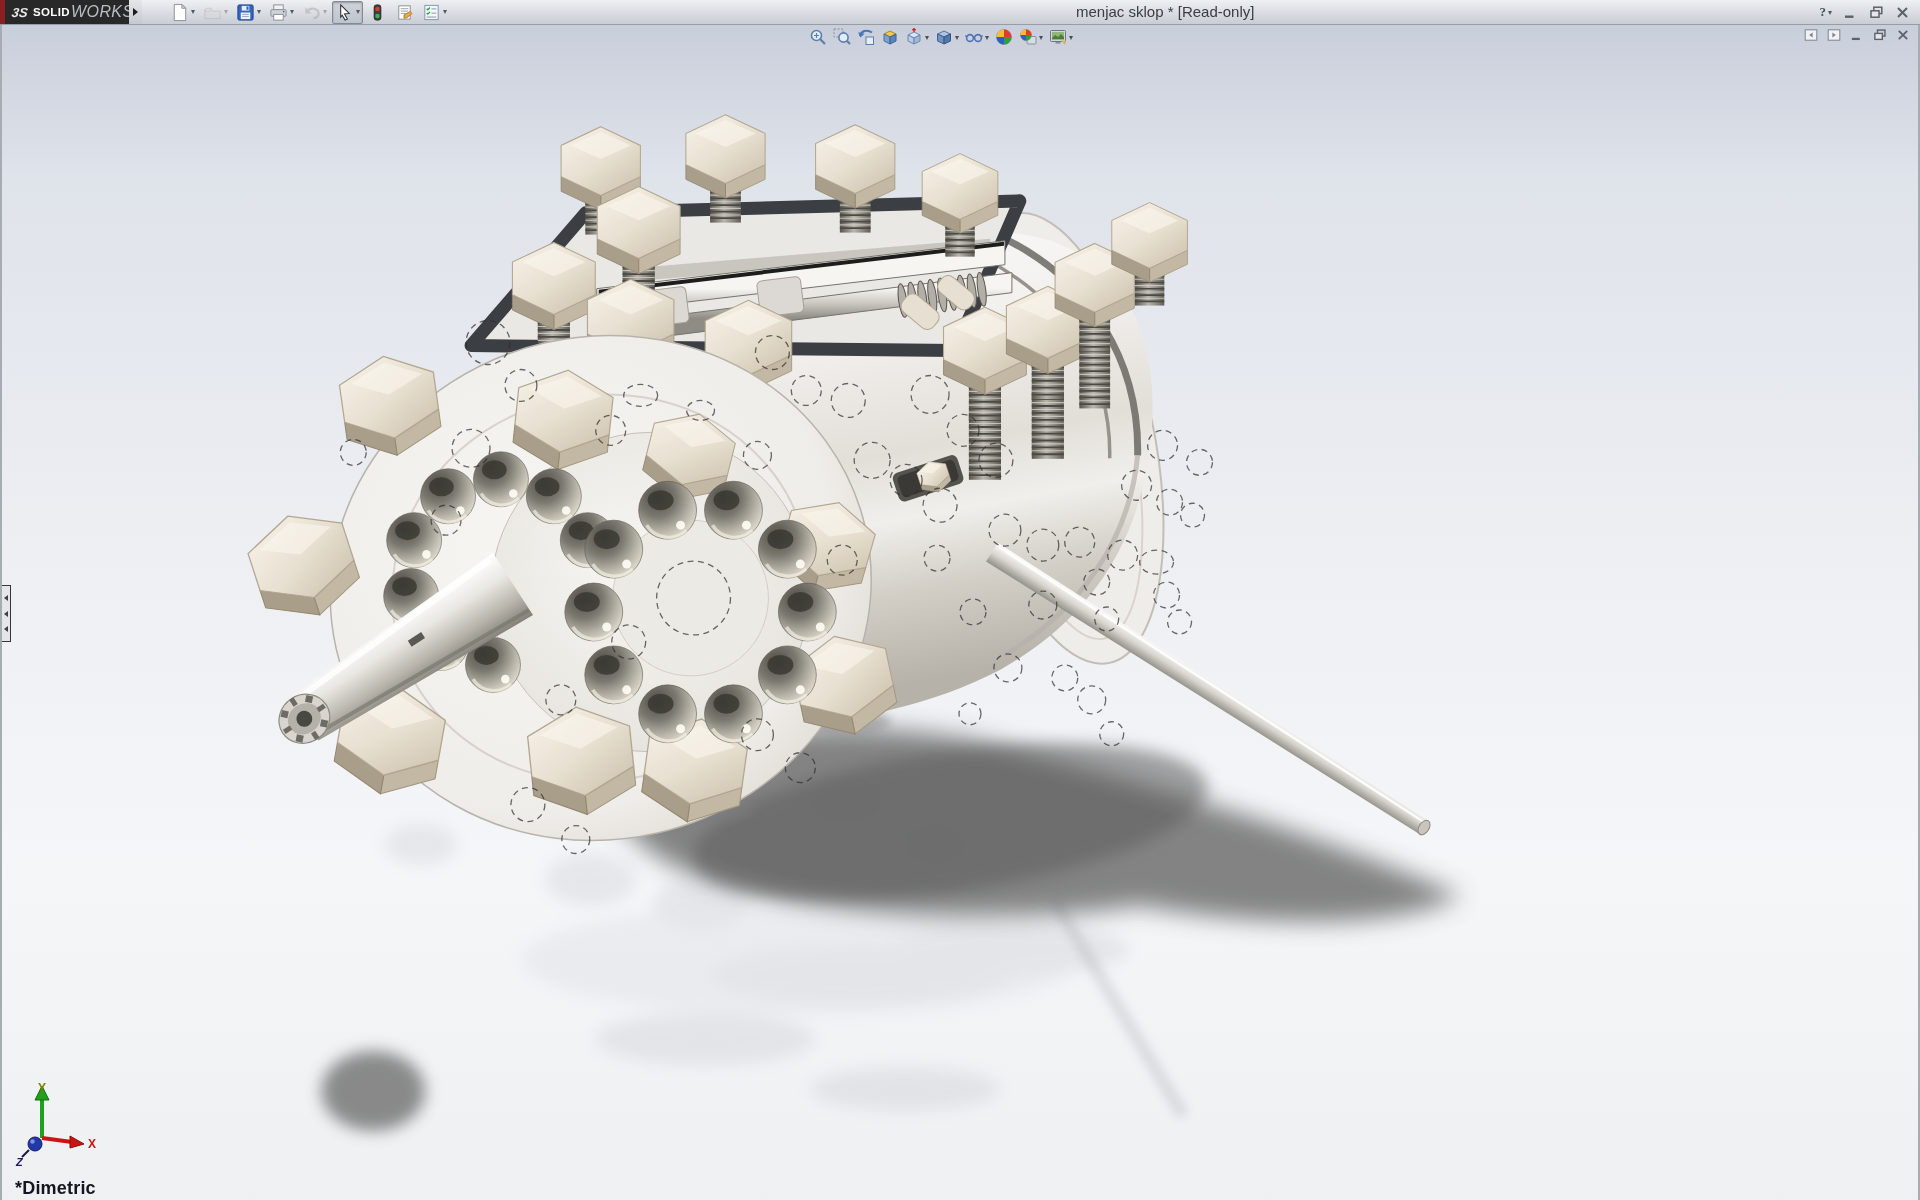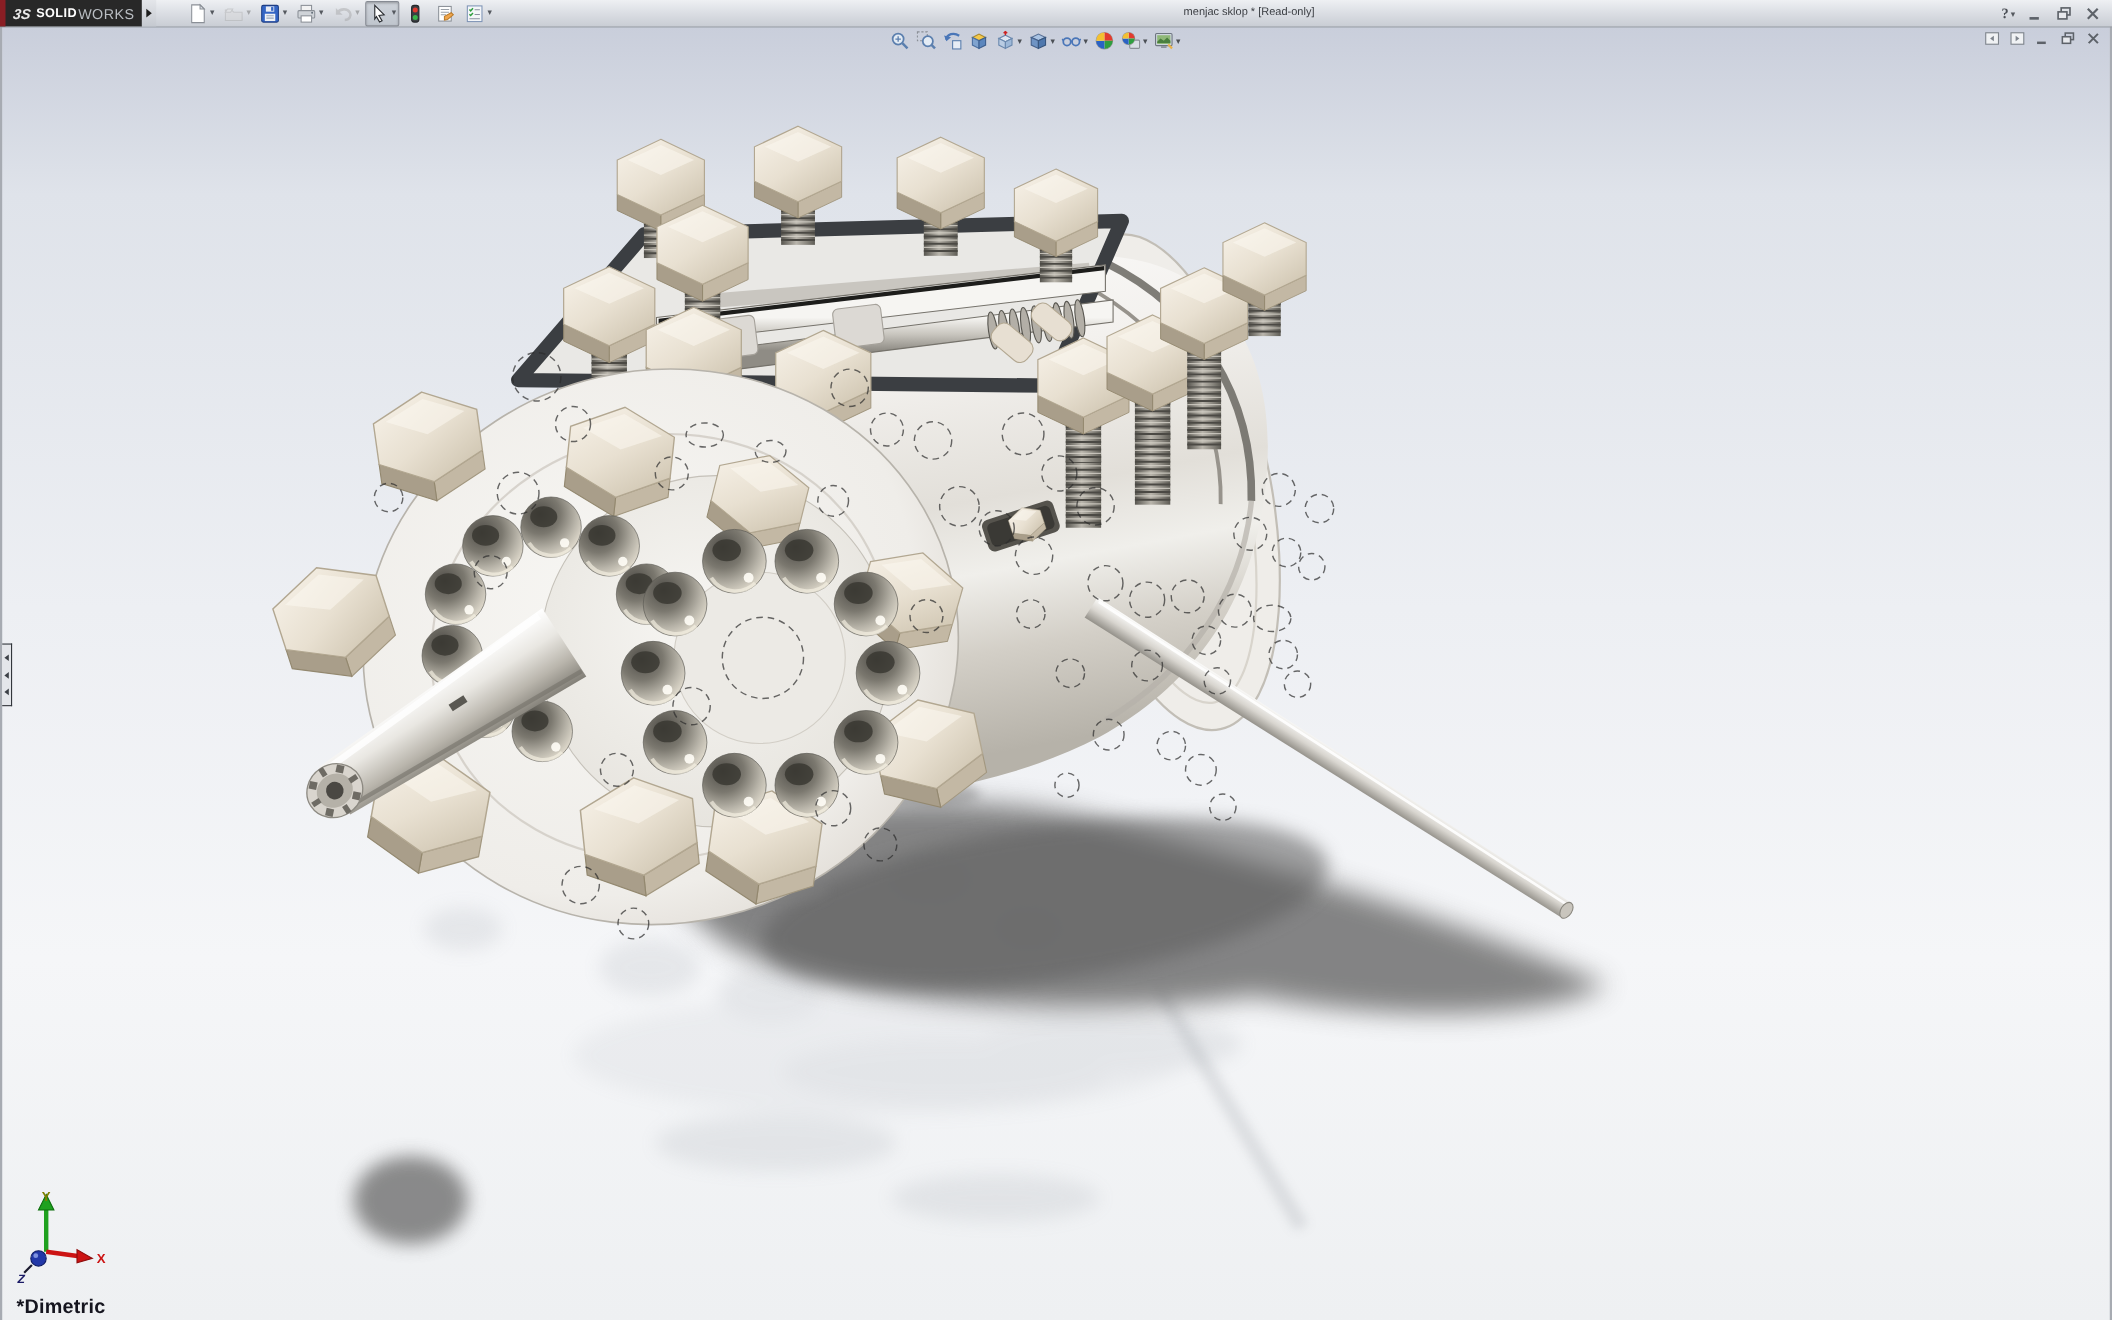--- a/index.html
+++ b/index.html
@@ -14,33 +14,33 @@
     background:linear-gradient(#eef0f3,#d9dce2 55%,#c9cdd4);
     border-bottom:1px solid #989da5;z-index:40;
   }
   .logo{
     position:absolute;left:0;top:0;width:129px;height:24px;background:#282828;
     display:flex;align-items:center;gap:5px;padding-left:12px;box-sizing:border-box;
   }
   .logo .redbar{position:absolute;left:0;top:0;width:5px;height:24px;background:#8a1e24;}
   .logo .glyph{color:#e9e9e9;font-weight:700;font-style:italic;font-size:13px;transform:skewX(-8deg);}
   .logo .bold{color:#ffffff;font-weight:700;font-size:11.5px;letter-spacing:.4px;}
-  .logo .light{color:#b9bdc2;font-weight:400;font-size:13px;letter-spacing:.4px;margin-left:-4px;}
+  .logo .light{color:#b9bdc2;font-weight:400;font-size:16px;letter-spacing:.4px;margin-left:-4px;font-style:italic;}
   .menu-expand{
     position:absolute;left:129px;top:0;width:13px;height:24px;display:flex;align-items:center;justify-content:center;
     background:linear-gradient(#e4e6ea,#c5c9d0);
   }
   .menu-expand .tri{width:0;height:0;border-left:5px solid #1c1c1c;border-top:4px solid transparent;border-bottom:4px solid transparent;}
   .tb{position:absolute;left:167px;top:1px;height:22px;display:flex;align-items:center;gap:2px;}
   .tb-btn{display:flex;align-items:center;height:21px;padding:0 2px;border:1px solid transparent;border-radius:2px;}
   .tb-btn svg{width:19px;height:19px;display:block;}
   .tb-btn .dd{font-size:8px;color:#55595f;margin-left:2px;line-height:1;}
   .tb-btn.disabled{opacity:.42;filter:grayscale(.9);}
   .tb-btn.active{background:linear-gradient(#ced3da,#bfc5cd);border:1px solid #868b93;box-shadow:inset 0 1px 2px rgba(0,0,0,.28);}
-  .title-text{position:absolute;left:1076px;top:0;height:24px;line-height:24px;font-size:10px;color:#3a3d42;}
+  .title-text{position:absolute;left:1076px;top:0;height:24px;line-height:24px;font-size:15px;color:#3a3d42;}
   .win-controls{position:absolute;right:10px;top:0;height:24px;display:flex;align-items:center;gap:11px;}
   .win-btn{display:flex;align-items:center;gap:2px;}
   .win-btn svg{width:15px;height:15px;display:block;}
   .win-btn .q{font-size:13px;font-weight:700;color:#4c5057;font-family:"Liberation Serif",serif;}
   .win-btn .dd{font-size:8px;color:#55595f;}
   
   .viewport{
     position:absolute;top:24px;left:0;width:1920px;height:1176px;box-sizing:border-box;
     border-left:2px solid #a7abb2;border-right:2px solid #a7abb2;
     background:linear-gradient(180deg,#c9cedb 0%,#dfe3ea 13%,#edeff3 45%,#f5f6f8 72%,#eef0f2 100%);

